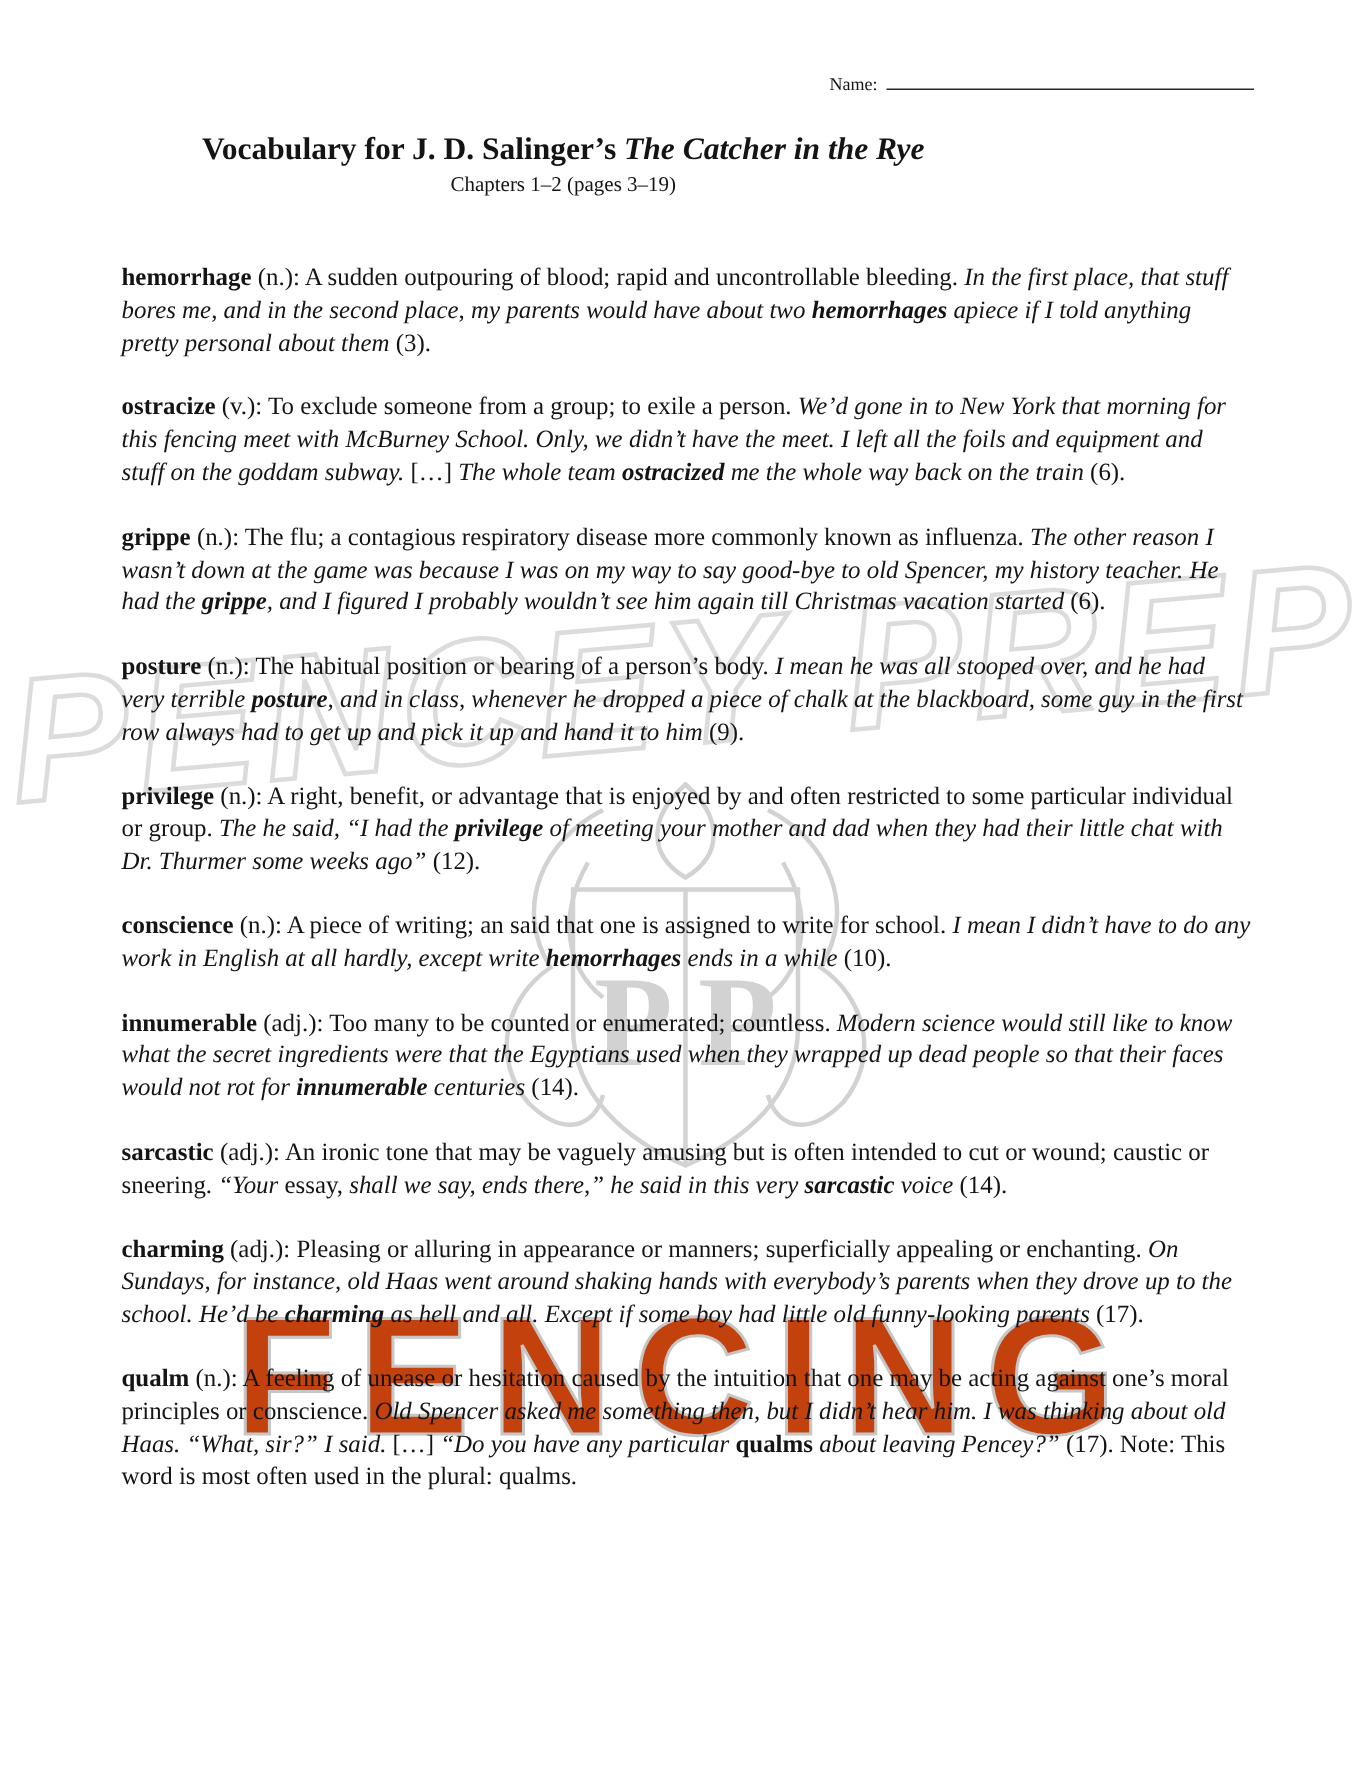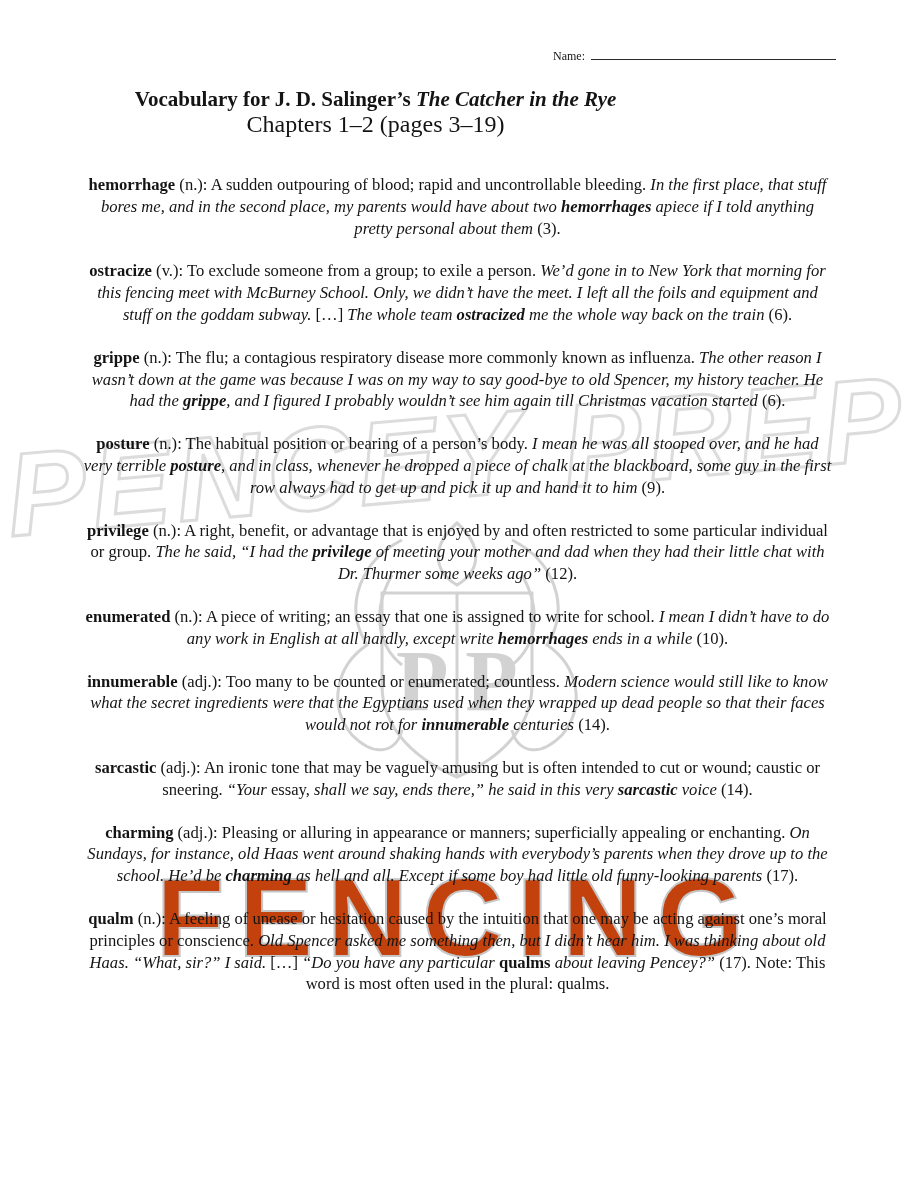--- a/index.html
+++ b/index.html
@@ -41,25 +41,25 @@
 
   .name-row { position:absolute; top:44px; left:553px; font-size:12px; white-space:nowrap; }
   .name-line {
     display:inline-block; width:245px; height:15px;
     border-bottom:1.6px solid #2a2a2a; margin-left:6px;
   }
 
   .title-block { position:absolute; top:86px; left:0; width:751px; text-align:center; }
   .doc-title { font-size:21px; font-weight:bold; line-height:26px; }
   .doc-title .book { font-style:italic; }
-  .doc-subtitle { font-size:24px; line-height:24px; }
+  .doc-subtitle { font-size:14px; line-height:24px; }
 
   .entries {
     position:absolute; top:174px; left:81px; width:753px;
-    font-size:16.6px; line-height:21.8px;text-align:center;
+    font-size:16.6px; line-height:21.8px;
   }
   .entry { margin:0 0 21px 0; }
   .seg-r { font-style:normal; font-weight:normal; }
   .seg-b { font-style:normal; font-weight:bold; }
   .seg-i { font-style:italic; font-weight:normal; }
   .seg-bi { font-style:italic; font-weight:bold; }
 </style>
 </head>
 <body>
 
@@ -94,20 +94,20 @@
     <div class="doc-title"><span>Vocabulary for J. D. Salinger’s </span><span class="book">The Catcher in the Rye</span></div>
     <div class="doc-subtitle">Chapters 1–2 (pages 3–19)</div>
   </div>
 
   <div class="entries">
       <p class="entry"><span class="seg-b">hemorrhage</span><span class="seg-r"> (n.): A sudden outpouring of blood; rapid and uncontrollable bleeding.  </span><span class="seg-i">In the first place, that stuff bores me, and in the second place, my parents would have about two </span><span class="seg-bi">hemorrhages</span><span class="seg-i"> apiece if I told anything pretty personal about them</span><span class="seg-r"> (3).</span></p>
       <p class="entry"><span class="seg-b">ostracize</span><span class="seg-r"> (v.): To exclude someone from a group; to exile a person.  </span><span class="seg-i">We’d gone in to New York that morning for this fencing meet with McBurney School. Only, we didn’t have the meet. I left all the foils and equipment and stuff on the goddam subway. </span><span class="seg-r">[…] </span><span class="seg-i">The whole team </span><span class="seg-bi">ostracized</span><span class="seg-i"> me the whole way back on the train</span><span class="seg-r"> (6).</span></p>
       <p class="entry"><span class="seg-b">grippe</span><span class="seg-r"> (n.): The flu; a contagious respiratory disease more commonly known as influenza. </span><span class="seg-i">The other reason I wasn’t down at the game was because I was on my way to say good-bye to old Spencer, my history teacher. He had the </span><span class="seg-bi">grippe</span><span class="seg-i">, and I figured I probably wouldn’t see him again till Christmas vacation started</span><span class="seg-r"> (6).</span></p>
       <p class="entry"><span class="seg-b">posture</span><span class="seg-r"> (n.): The habitual position or bearing of a person’s body.  </span><span class="seg-i">I mean he was all stooped over, and he had very terrible </span><span class="seg-bi">posture</span><span class="seg-i">, and in class, whenever he dropped a piece of chalk at the blackboard, some guy in the first row always had to get up and pick it up and hand it to him</span><span class="seg-r"> (9).</span></p>
       <p class="entry"><span class="seg-b">privilege</span><span class="seg-r"> (n.): A right, benefit, or advantage that is enjoyed by and often restricted to some particular individual or group.  </span><span class="seg-i">The he said, “I had the </span><span class="seg-bi">privilege</span><span class="seg-i"> of meeting your mother and dad when they had their little chat with Dr. Thurmer some weeks ago”</span><span class="seg-r"> (12).</span></p>
-      <p class="entry"><span class="seg-b">enumerated</span><span class="seg-r"> (n.): A piece of writing; an essay that one is assigned to write for school.  </span><span class="seg-i">I mean I didn’t have to do any work in English at all hardly, except write </span><span class="seg-bi">hemorrhages</span><span class="seg-i"> ends in a while</span><span class="seg-r"> (10).</span></p>
+      <p class="entry"><span class="seg-b">conscience</span><span class="seg-r"> (n.): A piece of writing; an said that one is assigned to write for school.  </span><span class="seg-i">I mean I didn’t have to do any work in English at all hardly, except write </span><span class="seg-bi">hemorrhages</span><span class="seg-i"> ends in a while</span><span class="seg-r"> (10).</span></p>
       <p class="entry"><span class="seg-b">innumerable</span><span class="seg-r"> (adj.): Too many to be counted or enumerated; countless.  </span><span class="seg-i">Modern science would still like to know what the secret ingredients were that the Egyptians used when they wrapped up dead people so that their faces would not rot for </span><span class="seg-bi">innumerable</span><span class="seg-i"> centuries</span><span class="seg-r"> (14).</span></p>
       <p class="entry"><span class="seg-b">sarcastic</span><span class="seg-r"> (adj.): An ironic tone that may be vaguely amusing but is often intended to cut or wound; caustic or sneering.  </span><span class="seg-i">“Your</span><span class="seg-r"> essay, </span><span class="seg-i">shall we say, ends there,” he said in this very </span><span class="seg-bi">sarcastic</span><span class="seg-i"> voice</span><span class="seg-r"> (14).</span></p>
       <p class="entry"><span class="seg-b">charming</span><span class="seg-r"> (adj.): Pleasing or alluring in appearance or manners; superficially appealing or enchanting.  </span><span class="seg-i">On Sundays, for instance, old Haas went around shaking hands with everybody’s parents when they drove up to the school. He’d be </span><span class="seg-bi">charming</span><span class="seg-i"> as hell and all. Except if some boy had little old funny-looking parents</span><span class="seg-r"> (17).</span></p>
       <p class="entry"><span class="seg-b">qualm</span><span class="seg-r"> (n.): A feeling of unease or hesitation caused by the intuition that one may be acting against one’s moral principles or conscience.  </span><span class="seg-i">Old Spencer asked me something then, but I didn’t hear him. I was thinking about old Haas. “What, sir?” I said. </span><span class="seg-r">[…] </span><span class="seg-i">“Do you have any particular </span><span class="seg-b">qualms</span><span class="seg-i"> about leaving Pencey?”</span><span class="seg-r"> (17). Note: This word is most often used in the plural: qualms.</span></p>
     </div>
 
 </div>
 
 </body></html>

